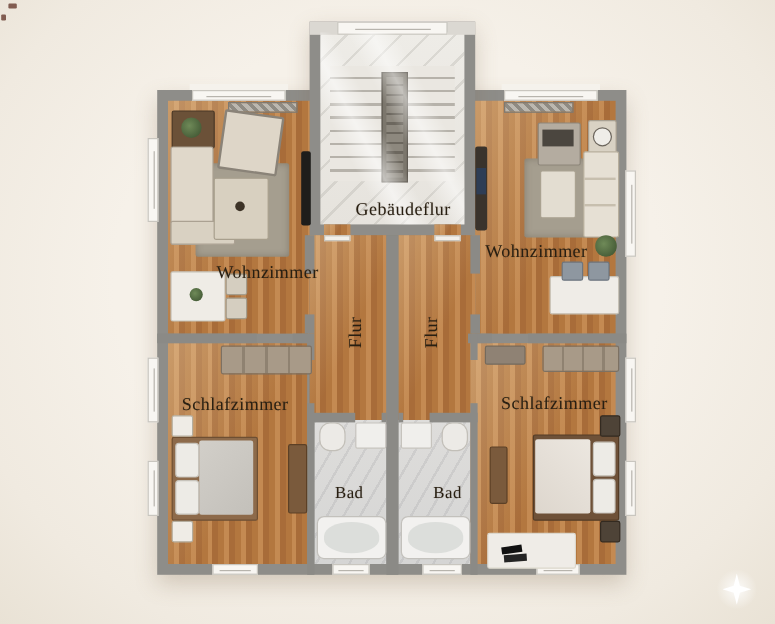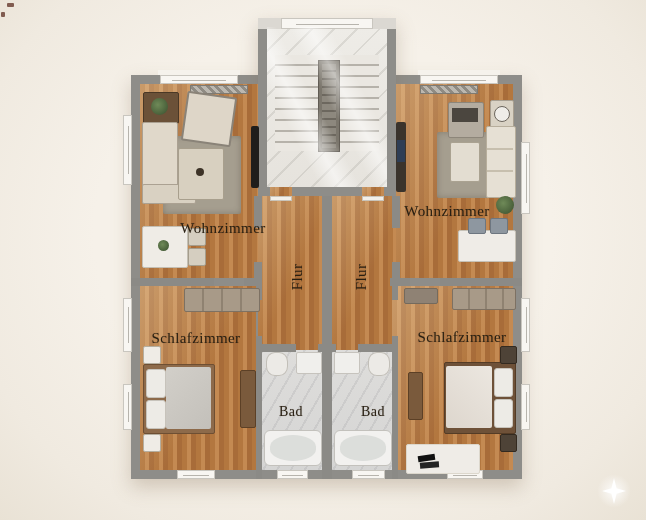--- a/index.html
+++ b/index.html
@@ -191,20 +191,21 @@
   <div class="furn" style="left:500px;top:434px;width:15px;height:16px;background:#4e4337;border:1px solid #332a20;"></div>
   <div class="furn" style="left:408px;top:372px;width:13px;height:46px;background:#7a5a3c;border:1px solid #5c4026;"></div>
   <div class="furn" style="left:406px;top:444px;width:72px;height:28px;background:#efece7;border:1px solid #dcd7cc;"></div>
   <div class="abs" style="left:418px;top:455px;width:17px;height:6px;background:#111;transform:rotate(-8deg);z-index:5;"></div>
   <div class="abs" style="left:420px;top:462px;width:19px;height:6px;background:#242424;transform:rotate(-4deg);z-index:5;"></div>
 
   <div class="tub" style="left:334px;top:430px;width:56px;height:34px;"></div>
   <div class="furn" style="left:334px;top:352px;width:24px;height:20px;background:#f0efec;border:1px solid #c6c3bd;"></div>
   <div class="furn" style="left:368px;top:352px;width:20px;height:22px;background:#eceae6;border:1px solid #c2bfb8;border-radius:40%;"></div>
 
+  <div class="lbl" style="left:336px;top:176px;">Gebäudeflur</div>
   <div class="lbl" style="left:223px;top:228px;">Wohnzimmer</div>
   <div class="lbl" style="left:447px;top:211px;">Wohnzimmer</div>
   <div class="lbl vert" style="left:297px;top:277px;">Flur</div>
   <div class="lbl vert" style="left:361px;top:277px;">Flur</div>
   <div class="lbl" style="left:196px;top:338px;">Schlafzimmer</div>
   <div class="lbl" style="left:462px;top:337px;">Schlafzimmer</div>
   <div class="lbl small" style="left:291px;top:412px;">Bad</div>
   <div class="lbl small" style="left:373px;top:412px;">Bad</div>
 
   <div class="sparkglow" style="left:597px;top:474px;width:34px;height:34px;"></div>

